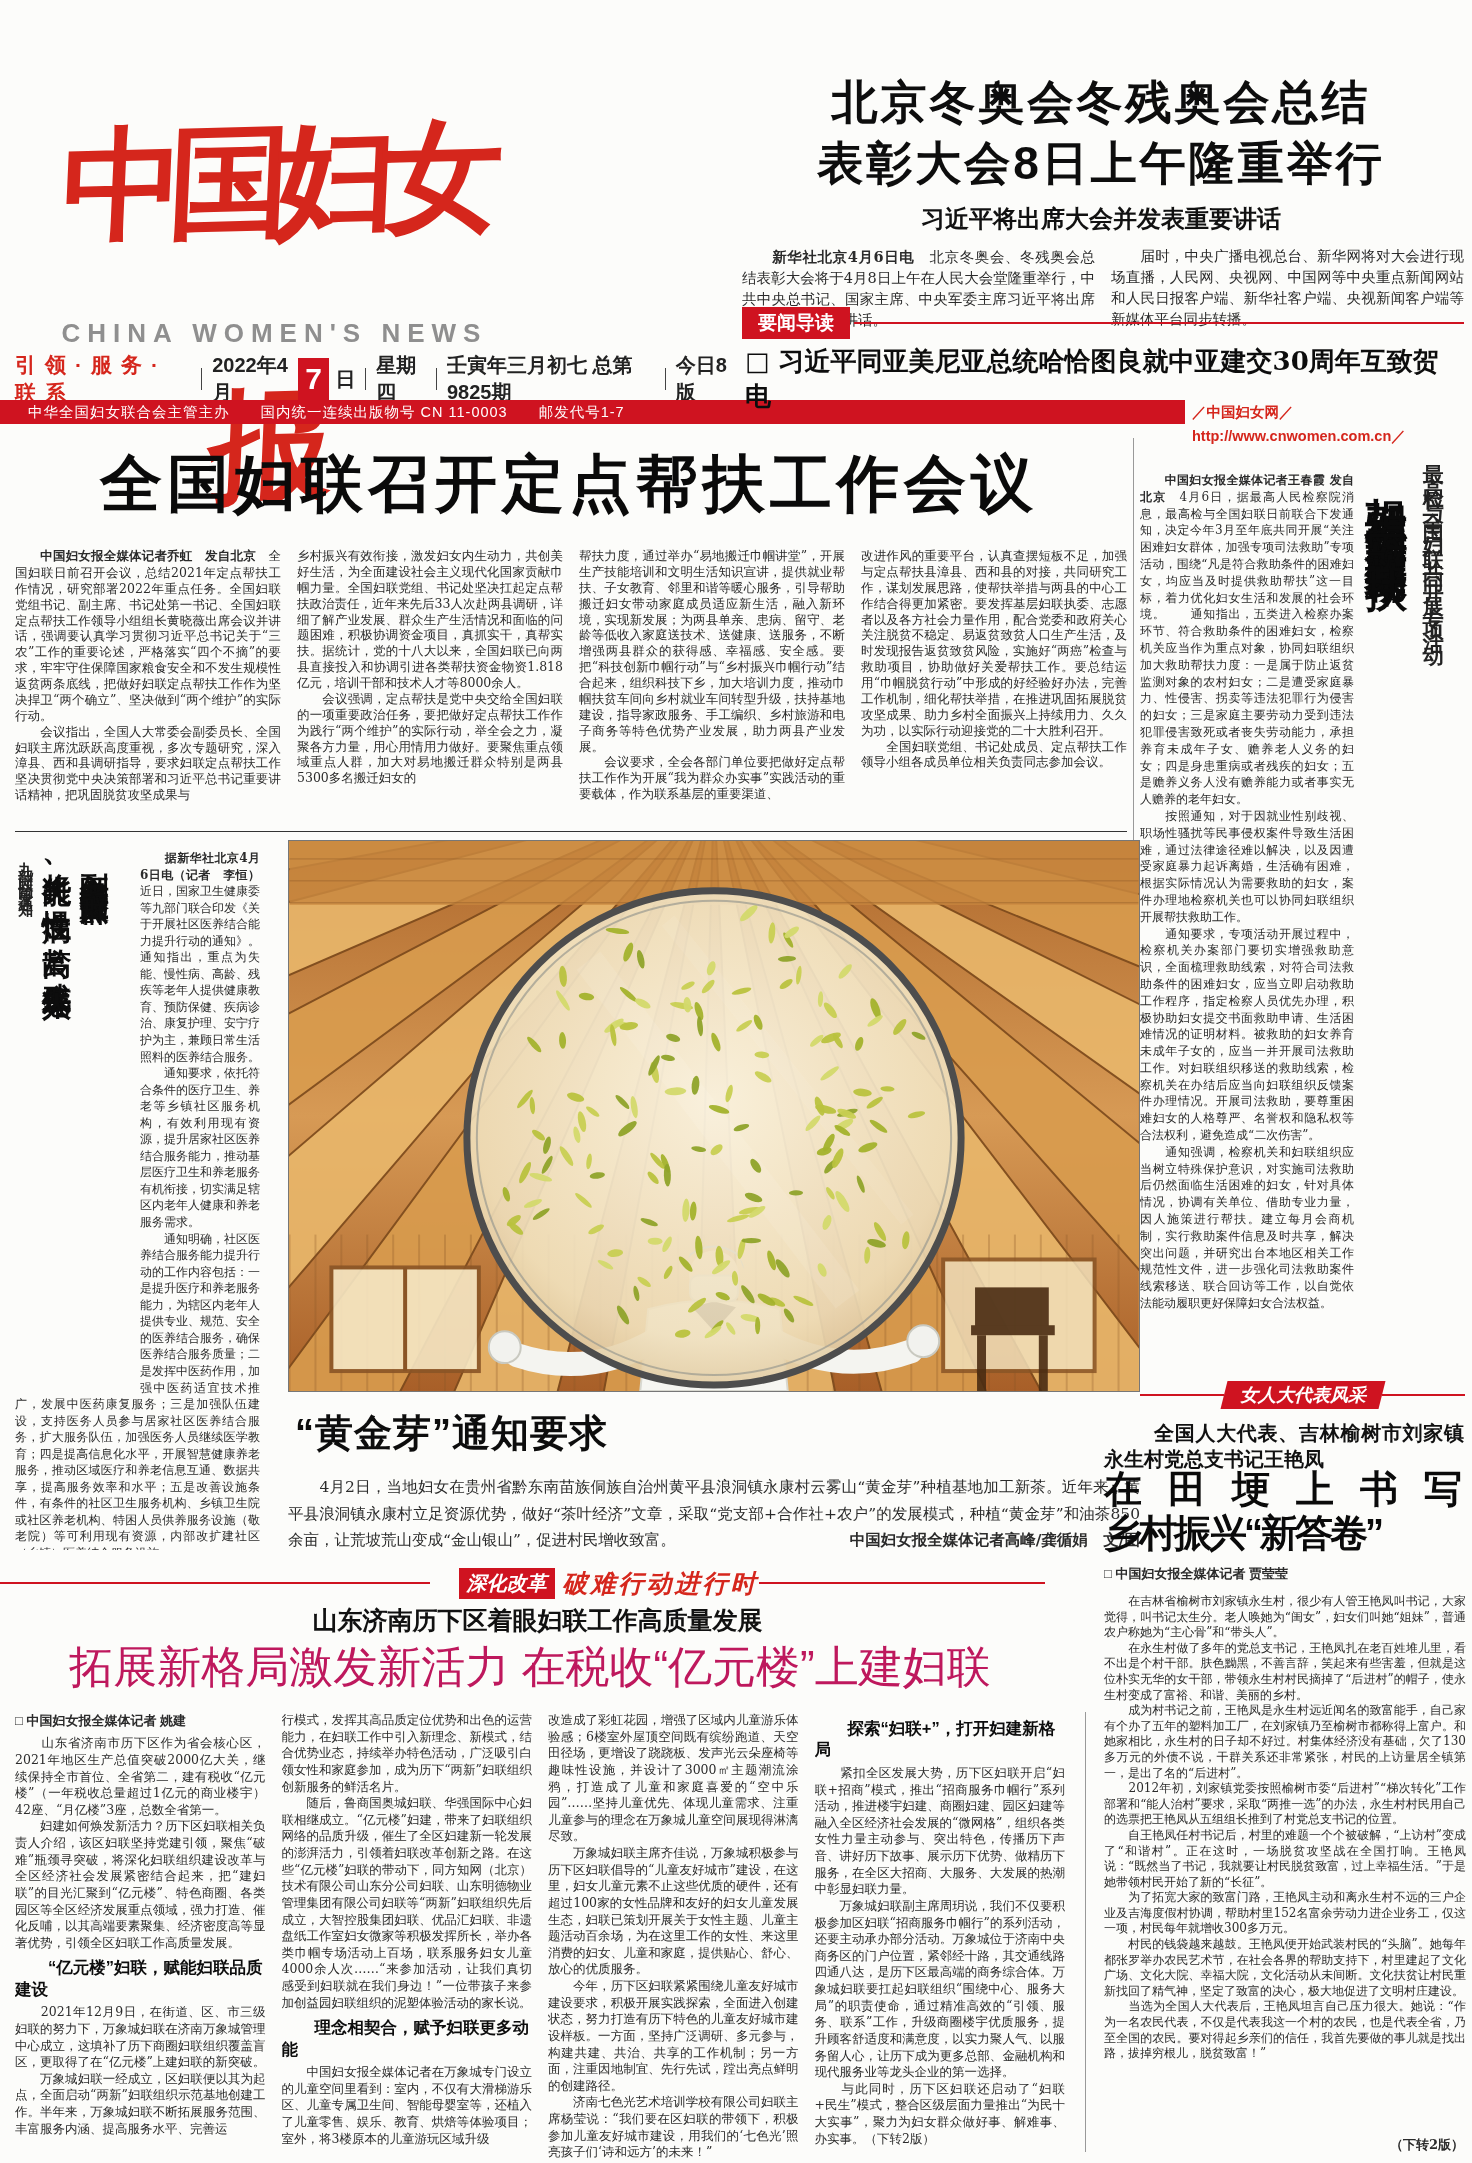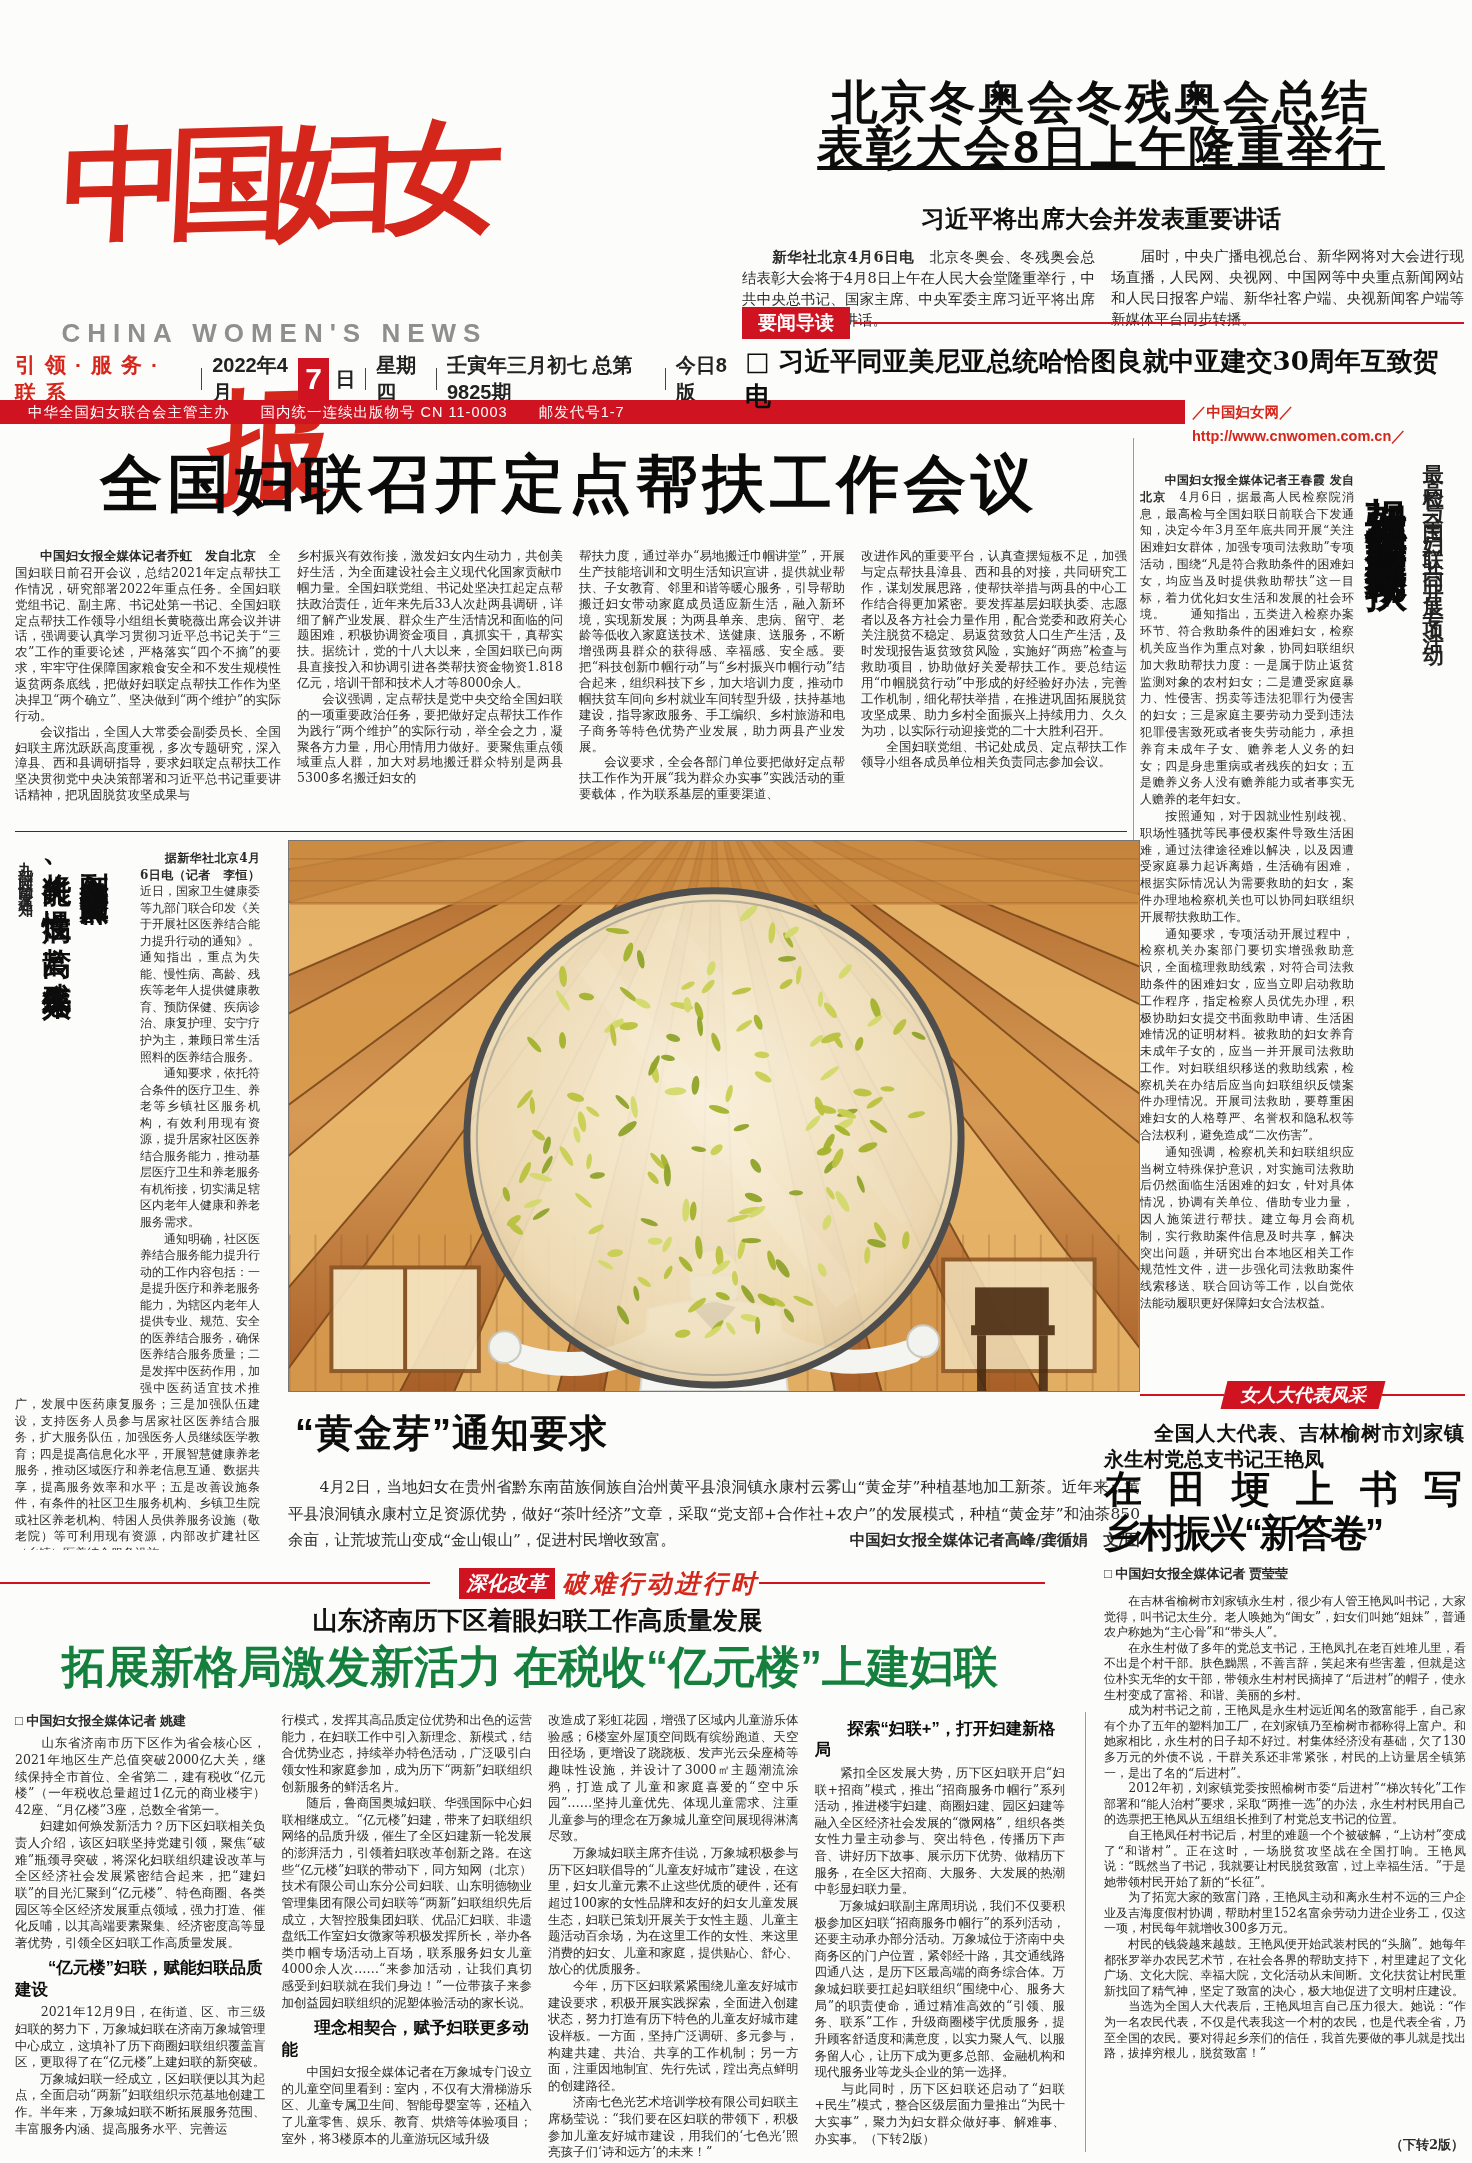--- a/index.html
+++ b/index.html
@@ -28,21 +28,21 @@
     background:#cf1320;color:#fff;font-weight:bold;font-size:30px;margin:0 6px;}
   .dtxt{font-weight:bold;font-size:20px;color:#222;}
 
   
   #redbar{left:0;top:400px;width:1185px;height:24px;background:#cf1320;color:#fff;
     font-size:14.5px;line-height:24px;padding-left:28px;box-sizing:border-box;letter-spacing:1px;}
   #site{left:1192px;top:400px;width:272px;height:24px;color:#d5261c;font-size:14.5px;line-height:24px;font-weight:bold;}
 
   
   #oly-h1,#oly-h2{left:742px;width:718px;text-align:center;font-weight:bold;color:#0d0d0d;font-size:46px;letter-spacing:3px;}
-  #oly-h1{top:72px;} #oly-h2{top:117px;text-decoration:underline;}
+  #oly-h1{top:72px;} #oly-h2{top:133px;}
   #oly-sub{left:742px;top:203px;width:718px;text-align:center;font-weight:bold;font-size:24px;color:#111;}
   #oly-cols{left:742px;top:246px;width:722px;height:64px;display:flex;gap:16px;font-size:14.5px;line-height:1.45;}
   #oly-cols > div{flex:1;}
 
   
   #brief-row{left:742px;top:308px;width:722px;height:30px;display:flex;align-items:center;}
   #brief-label{background:#cf1320;color:#fff;font-weight:bold;font-size:19px;padding:3px 16px;white-space:nowrap;}
   #brief-line{flex:1;height:2px;background:#cf1320;margin-left:4px;}
   #brief-item{left:745px;top:344px;width:718px;font-weight:bold;font-size:26px;color:#0d0d0d;letter-spacing:0px;}
 
@@ -70,21 +70,21 @@
   
   #reform-row{left:0;top:1568px;width:1045px;height:30px;display:flex;align-items:center;}
   .rline{height:2px;background:#cf1320;}
   #reform-badge{background:#cf1320;color:#fff;font-weight:bold;font-size:20px;padding:2px 8px;
     font-style:italic;white-space:nowrap;margin-right:8px;margin-left:29px;}
   #reform-title{color:#d5261c;font-weight:bold;font-size:25px;font-style:italic;white-space:nowrap;
     font-family:"DejaVu Serif",serif;letter-spacing:3px;}
 
   
   #yyl-kicker{left:15px;top:1604px;width:1045px;text-align:center;font-weight:bold;font-size:25px;color:#111;}
-  #yyl-headline{left:0px;top:1638px;width:1060px;text-align:center;font-weight:bold;font-size:44px;color:#15803d;letter-spacing:0px;}
+  #yyl-headline{left:0px;top:1638px;width:1060px;text-align:center;font-weight:normal;font-size:44px;color:#be185d;letter-spacing:0px;}
   #yyl-cols{left:15px;top:1712px;width:1050px;height:448px;display:flex;gap:16px;font-size:12.5px;line-height:1.33;}
   #yyl-cols > div{flex:1;}
   .subhead{font-weight:bold;font-size:16.5px;font-family:"Liberation Sans","DejaVu Sans",sans-serif;
     margin:6px 0 4px 0;line-height:1.3;color:#0d0d0d;}
   .byline{font-weight:bold;font-family:"Liberation Sans","DejaVu Sans",sans-serif;font-size:13px;margin-bottom:6px;}
   #vdiv-bottom{left:1085px;top:1712px;width:1px;height:440px;background:#999;}
 
   
   #rescue{left:1140px;top:438px;width:330px;height:950px;display:flex;gap:10px;}
   #rescue-body{width:214px;height:948px;overflow:hidden;font-size:12px;line-height:1.4;text-align:justify;padding-top:34px;box-sizing:border-box;}

